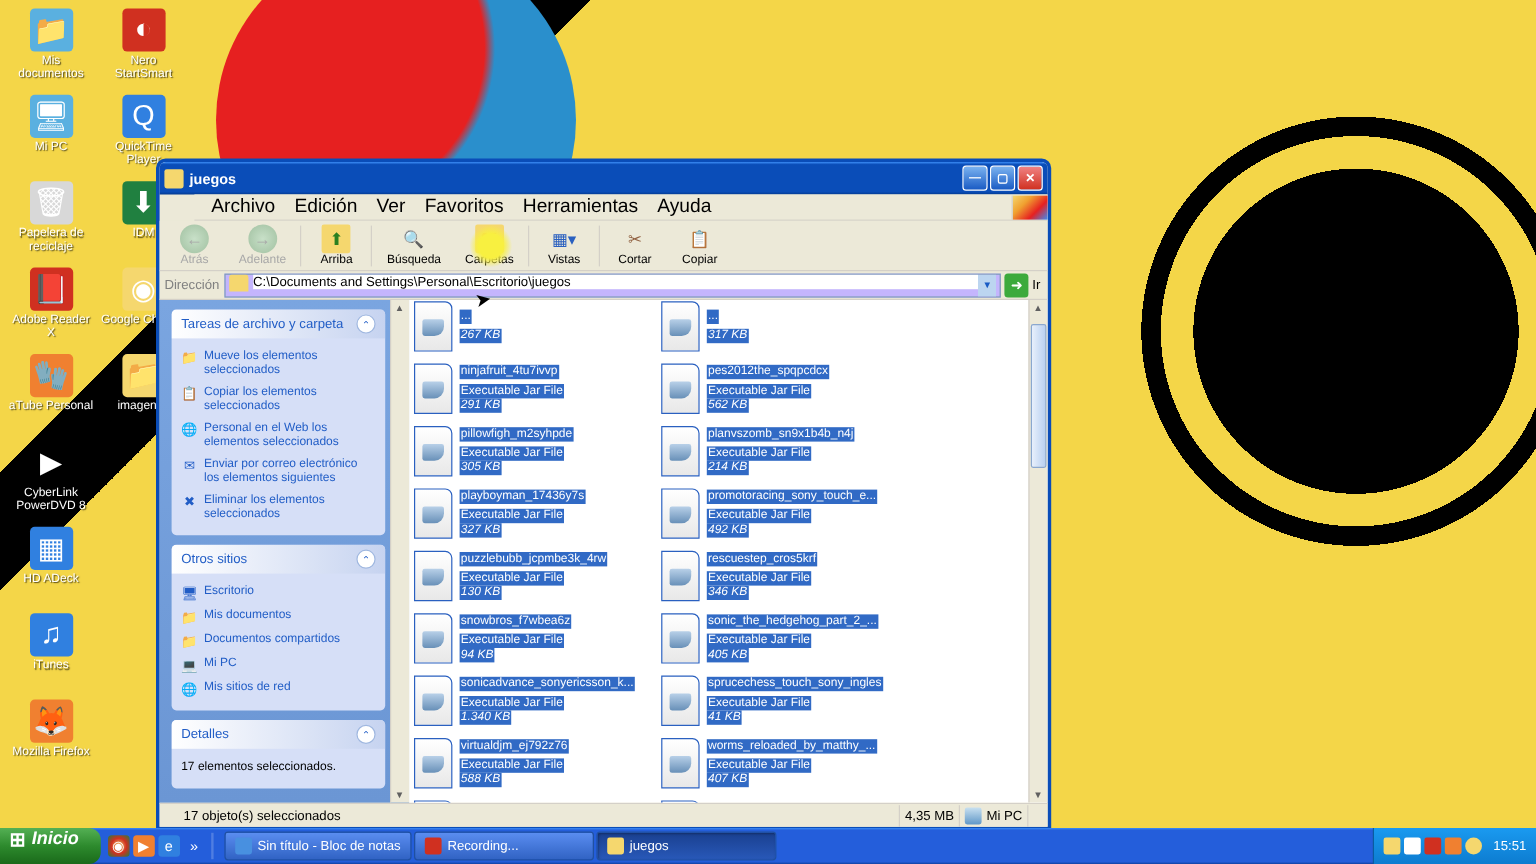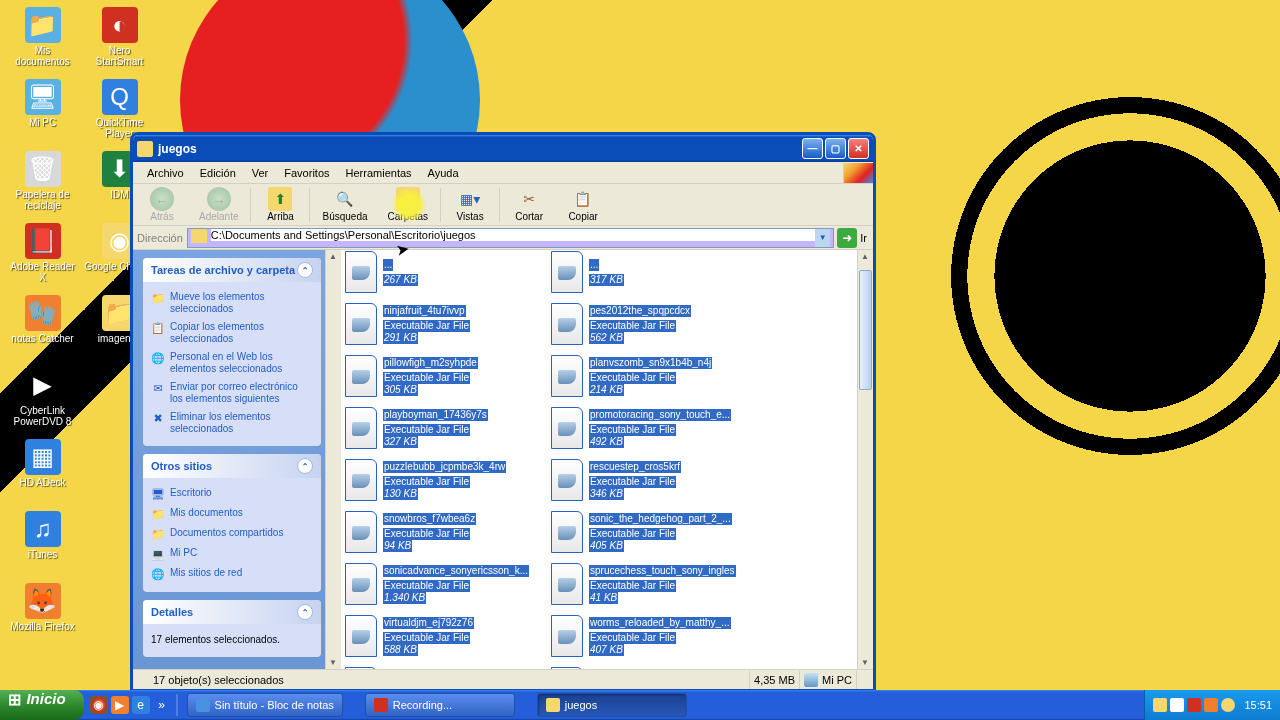--- a/index.html
+++ b/index.html
@@ -37,21 +37,21 @@
   height: 27px; background: linear-gradient(180deg,#3b8cf5 0%,#0a4db8 8%,#0a4db8 92%,#033a91 100%);
   display: flex; align-items: center; padding: 0 4px; color: #fff; font-weight: bold; font-size: 12px;
   border-radius: 5px 5px 0 0;
 }
 .titlebar .ticon { width: 16px; height: 16px; background: #f5d76e; border-radius: 2px; margin-right: 5px; }
 .titlebar .spacer { flex: 1; }
 .winbtn { width: 21px; height: 21px; margin-left: 2px; border-radius: 3px; display: flex; align-items: center; justify-content: center; font-size: 10px; cursor: pointer; }
 .winbtn.min,.winbtn.max { background: linear-gradient(180deg,#7ab2f0,#1a5bc4); border: 1px solid #fff; color:#fff; }
 .winbtn.close { background: linear-gradient(180deg,#f08282,#d03020); border: 1px solid #fff; color:#fff; }
 
-.menubar { height: 22px; background: #ece9d8; display: flex; align-items: center; font-size: 11px; border-bottom: 1px solid #d4d0c8; padding-left: 6px; }
+.menubar { height: 22px; background: #ece9d8; display: flex; align-items: center; font-size: 16px; border-bottom: 1px solid #d4d0c8; padding-left: 6px; margin-left: 29px; }
 .menubar span { padding: 3px 8px; cursor: pointer; }
 .menubar .throbber { margin-left: auto; width: 30px; height: 20px; background: linear-gradient(135deg,#f5d76e,#f0a030,#e62020,#3b8cf5); border-left:1px solid #d4d0c8; }
 
 .toolbar { height: 42px; background: #ece9d8; display: flex; align-items: center; padding: 0 2px; border-bottom: 1px solid #d4d0c8; position: relative; }
 .tbtn { display: flex; flex-direction: column; align-items: center; justify-content: center; font-size: 10px; padding: 0 10px; cursor: pointer; color: #000; min-width: 54px; height: 40px; }
 .tbtn.disabled { color: #a8a8a8; }
 .tbtn .ticon2 { width: 24px; height: 24px; border-radius: 12px; display: flex; align-items: center; justify-content: center; font-size: 14px; }
 .tbtn .ticon2.back { background: radial-gradient(circle,#c8e0c8,#a0c0a0); }
 .tbtn .ticon2.fwd { background: radial-gradient(circle,#c8e0c8,#a0c0a0); }
 .tbtn .ticon2.up { background: #f5d76e; color:#2a8020; border-radius:2px; }
@@ -71,21 +71,21 @@
 .addressbar .adrop { width: 15px; height: 18px; background: #bcd5f0; display:flex;align-items:center;justify-content:center;font-size:8px;color:#1a5bc4; cursor:pointer; }
 .addressbar .ago { width: 20px; height: 20px; background: #3caa3c; border-radius: 3px; margin: 0 3px; display:flex;align-items:center;justify-content:center;color:#fff;font-size:12px; cursor:pointer; }
 
 .content { flex: 1; display: flex; overflow: hidden; }
 .leftpane { width: 208px; background: linear-gradient(180deg,#7aa5e0 0%,#6b96d4 100%); padding: 0; overflow-y: auto; position: relative; }
 .leftscroll { width: 16px; background:#ece9d8; position:absolute; right:0; top:0; bottom:0; border-left:1px solid #d4d0c8;}
 .leftscroll::before{content:"▲";font-size:8px;color:#606060;position:absolute;top:2px;left:3px;}
 .leftscroll::after{content:"▼";font-size:8px;color:#606060;position:absolute;bottom:2px;left:3px;}
 
 .taskgroup { margin: 8px 10px 8px 10px; background: #d6dff7; border-radius: 4px; overflow: hidden; width: 178px; }
-.taskhead { background: linear-gradient(90deg,#fff 0%,#c6d3f0 100%); height: 24px; display: flex; align-items: center; padding: 0 8px; font-size: 11px; font-weight: bold; color: #215dc6; cursor: pointer; }
+.taskhead { background: linear-gradient(90deg,#fff 0%,#c6d3f0 100%); height: 24px; display: flex; align-items: center; padding: 0 8px; font-size: 11px; font-weight: normal; color: #215dc6; cursor: pointer; }
 .taskhead .tchev { margin-left: auto; width:16px;height:16px;border-radius:50%;background:#fff;border:1px solid #a0b8e0;display:flex;align-items:center;justify-content:center;font-size:8px;color:#215dc6;}
 .taskbody { padding: 6px 8px 8px 8px; }
 .taskitem { display: flex; align-items: flex-start; font-size: 10px; color: #215dc6; padding: 3px 0; cursor: pointer; }
 .taskitem .tii { width: 14px; height: 14px; margin-right: 5px; flex-shrink: 0; display:flex;align-items:center;justify-content:center;font-size:11px; }
 .taskitem .tit { line-height: 12px; }
 
 .filepane { flex: 1; background: #fff; position: relative; overflow: hidden; }
 .filelist { position: absolute; left: 0; right: 16px; top: 0; bottom: 0; overflow: hidden; padding: 4px 2px; }
 .filecol { position: absolute; top: -2px; }
 .filecol.c1 { left: 4px; width: 200px; }
@@ -162,21 +162,21 @@
     <div class="dicon">
       <div class="dimg" style="background:#d8d8d8">🗑</div>
       <div class="dlabel">Papelera de reciclaje</div>
     </div>
     <div class="dicon">
       <div class="dimg" style="background:#d03020">📕</div>
       <div class="dlabel">Adobe Reader X</div>
     </div>
     <div class="dicon">
       <div class="dimg" style="background:#f08030">🧤</div>
-      <div class="dlabel">notas Catcher</div>
+      <div class="dlabel">aTube Personal</div>
     </div>
     <div class="dicon">
       <div class="dimg" style="background:#000">▶</div>
       <div class="dlabel">CyberLink PowerDVD 8</div>
     </div>
     <div class="dicon">
       <div class="dimg" style="background:#3080e0">▦</div>
       <div class="dlabel">HD ADeck</div>
     </div>
     <div class="dicon">
@@ -450,21 +450,21 @@
   <div class="startbtn">
       <span>Inicio</span>
     </div>
   <div class="ql">
     <div class="qli" style="background:radial-gradient(circle,#f5d76e,#d03020,#208040);">◉</div>
     <div class="qli" style="background:#f08030;">▶</div>
     <div class="qli" style="background:#3080e0;">e</div>
     <div class="qli" style="color:#fff;">»</div>
     <div class="sep"></div>
   </div>
-  <div id="taskbtns" style="display:flex;align-items:center;gap:20px;">
+  <div id="taskbtns" style="display:flex;align-items:center;">
       <div class="taskbtn">
         <div class="tbi" style="background:#4890e0"></div>
         <span>Sin título - Bloc de notas</span>
       </div>
       <div class="taskbtn">
         <div class="tbi" style="background:#d03020"></div>
         <span>Recording...</span>
       </div>
       <div class="taskbtn active">
         <div class="tbi" style="background:#f5d76e"></div>

